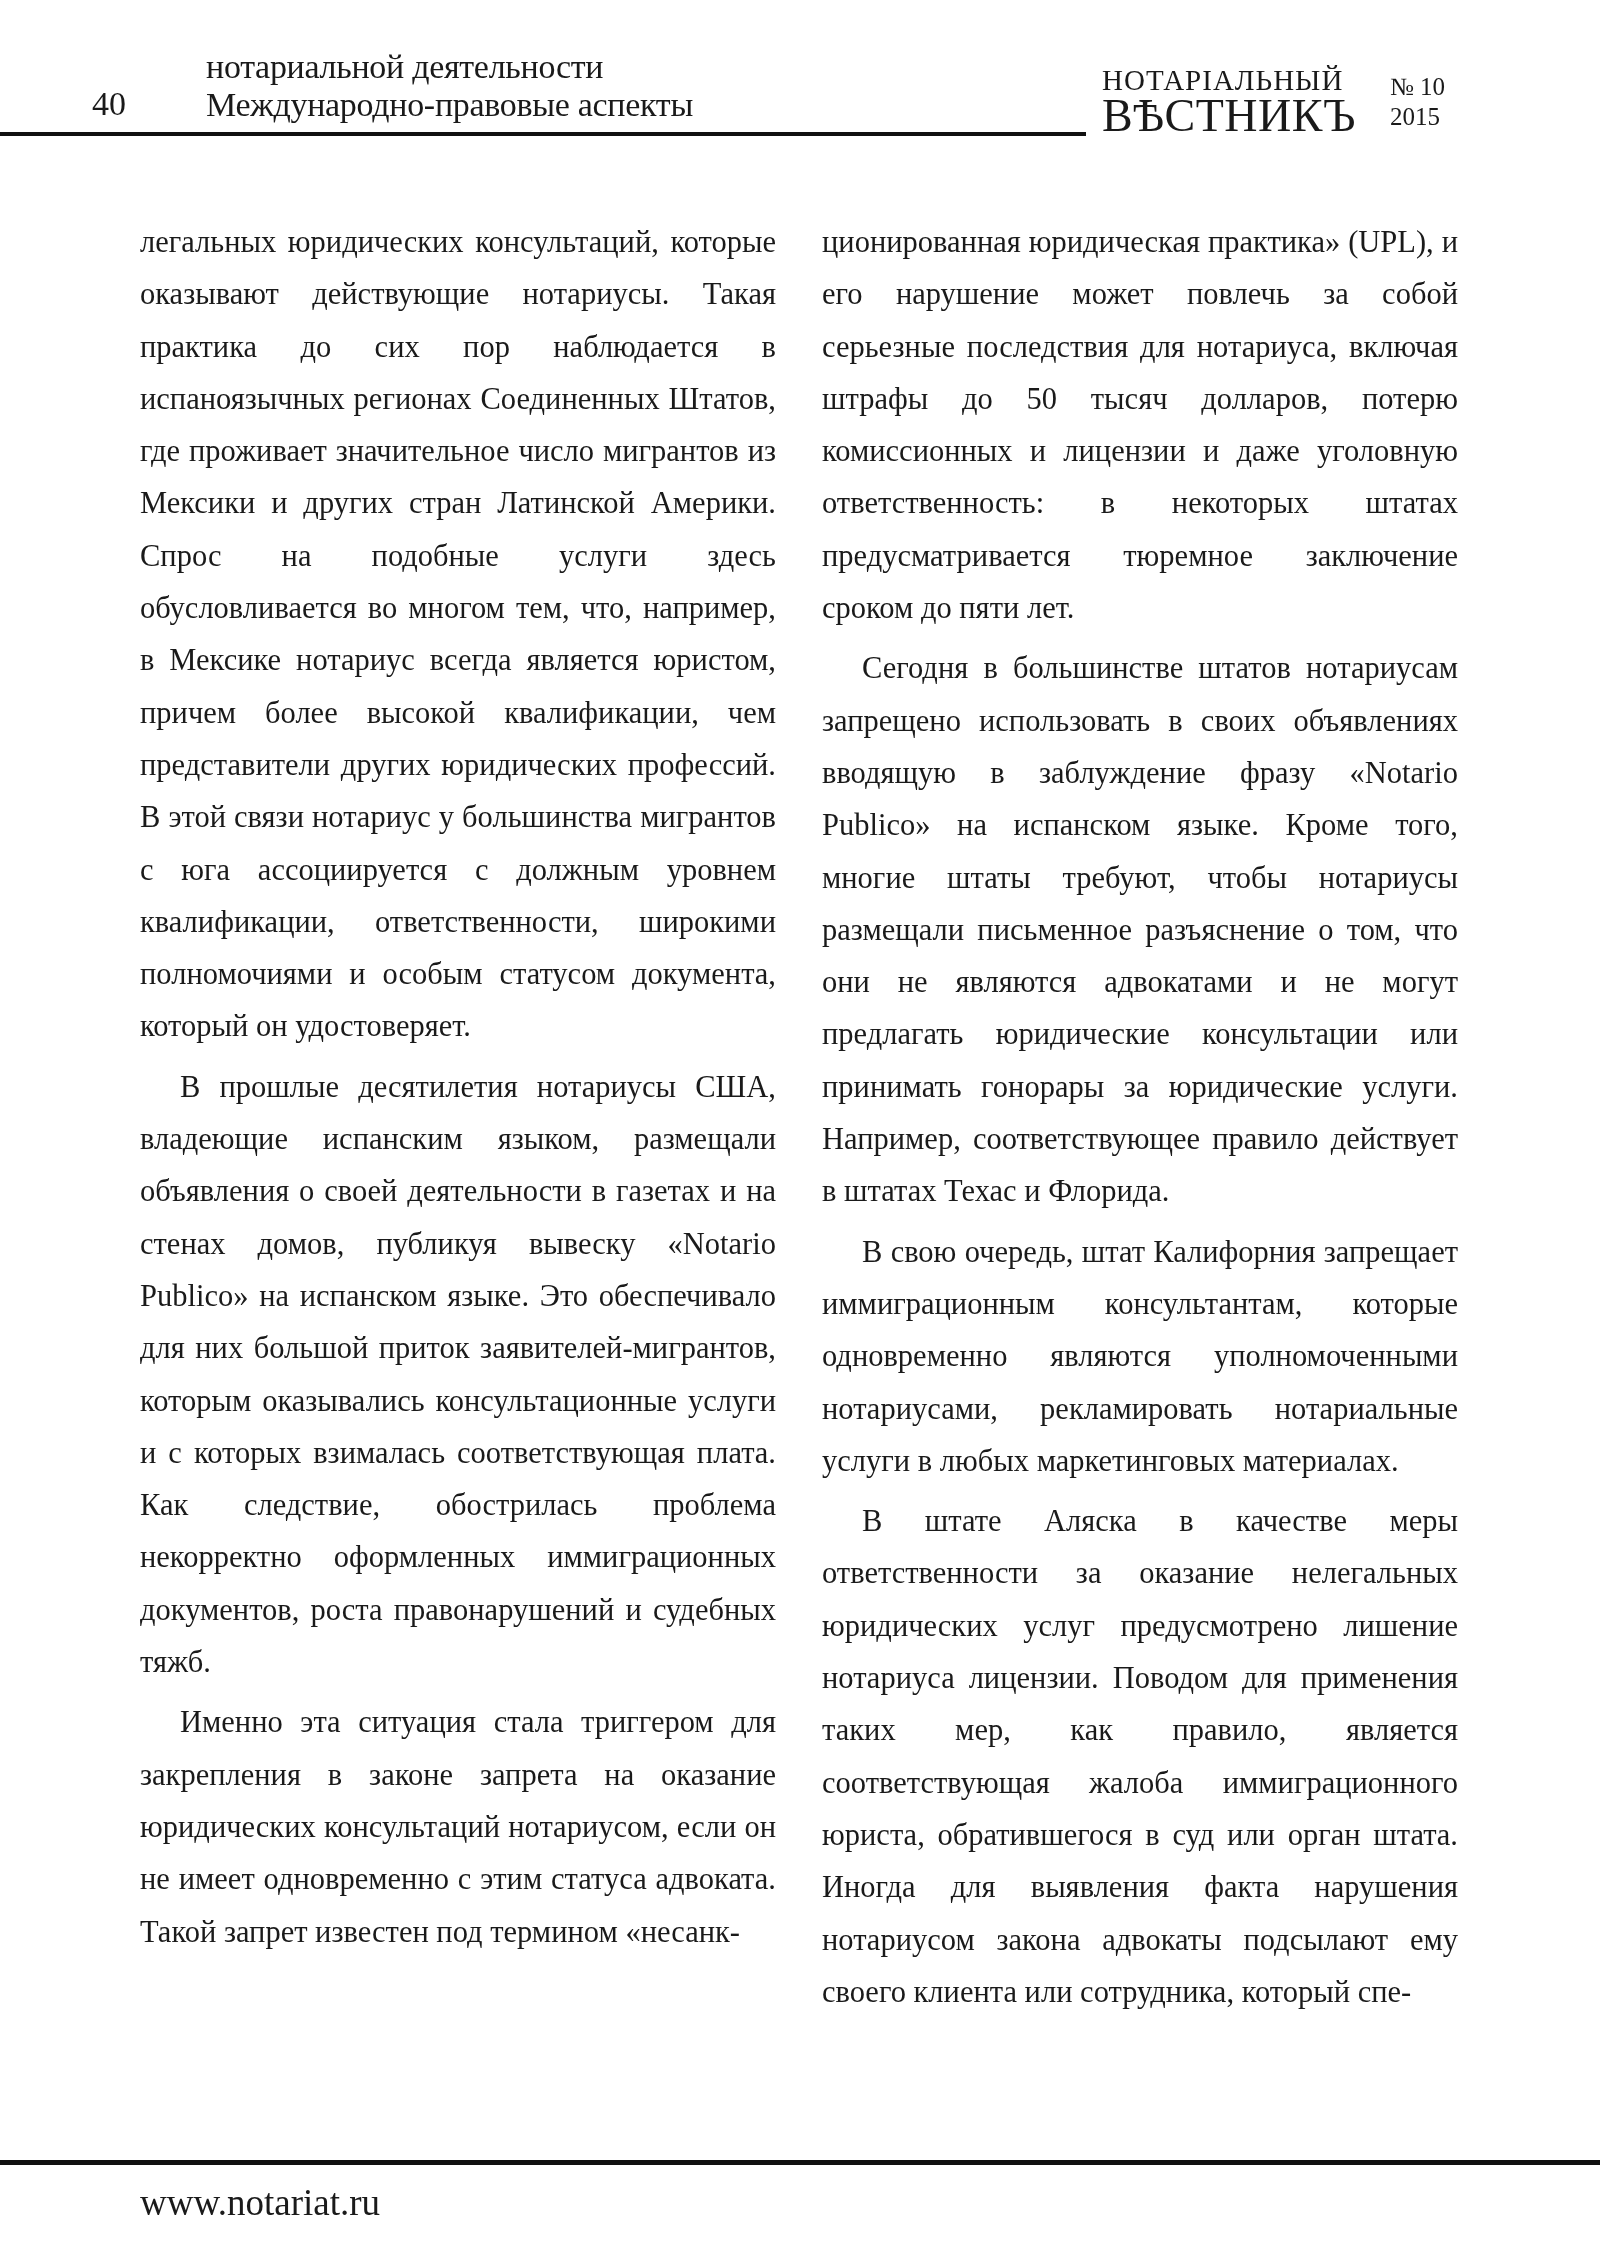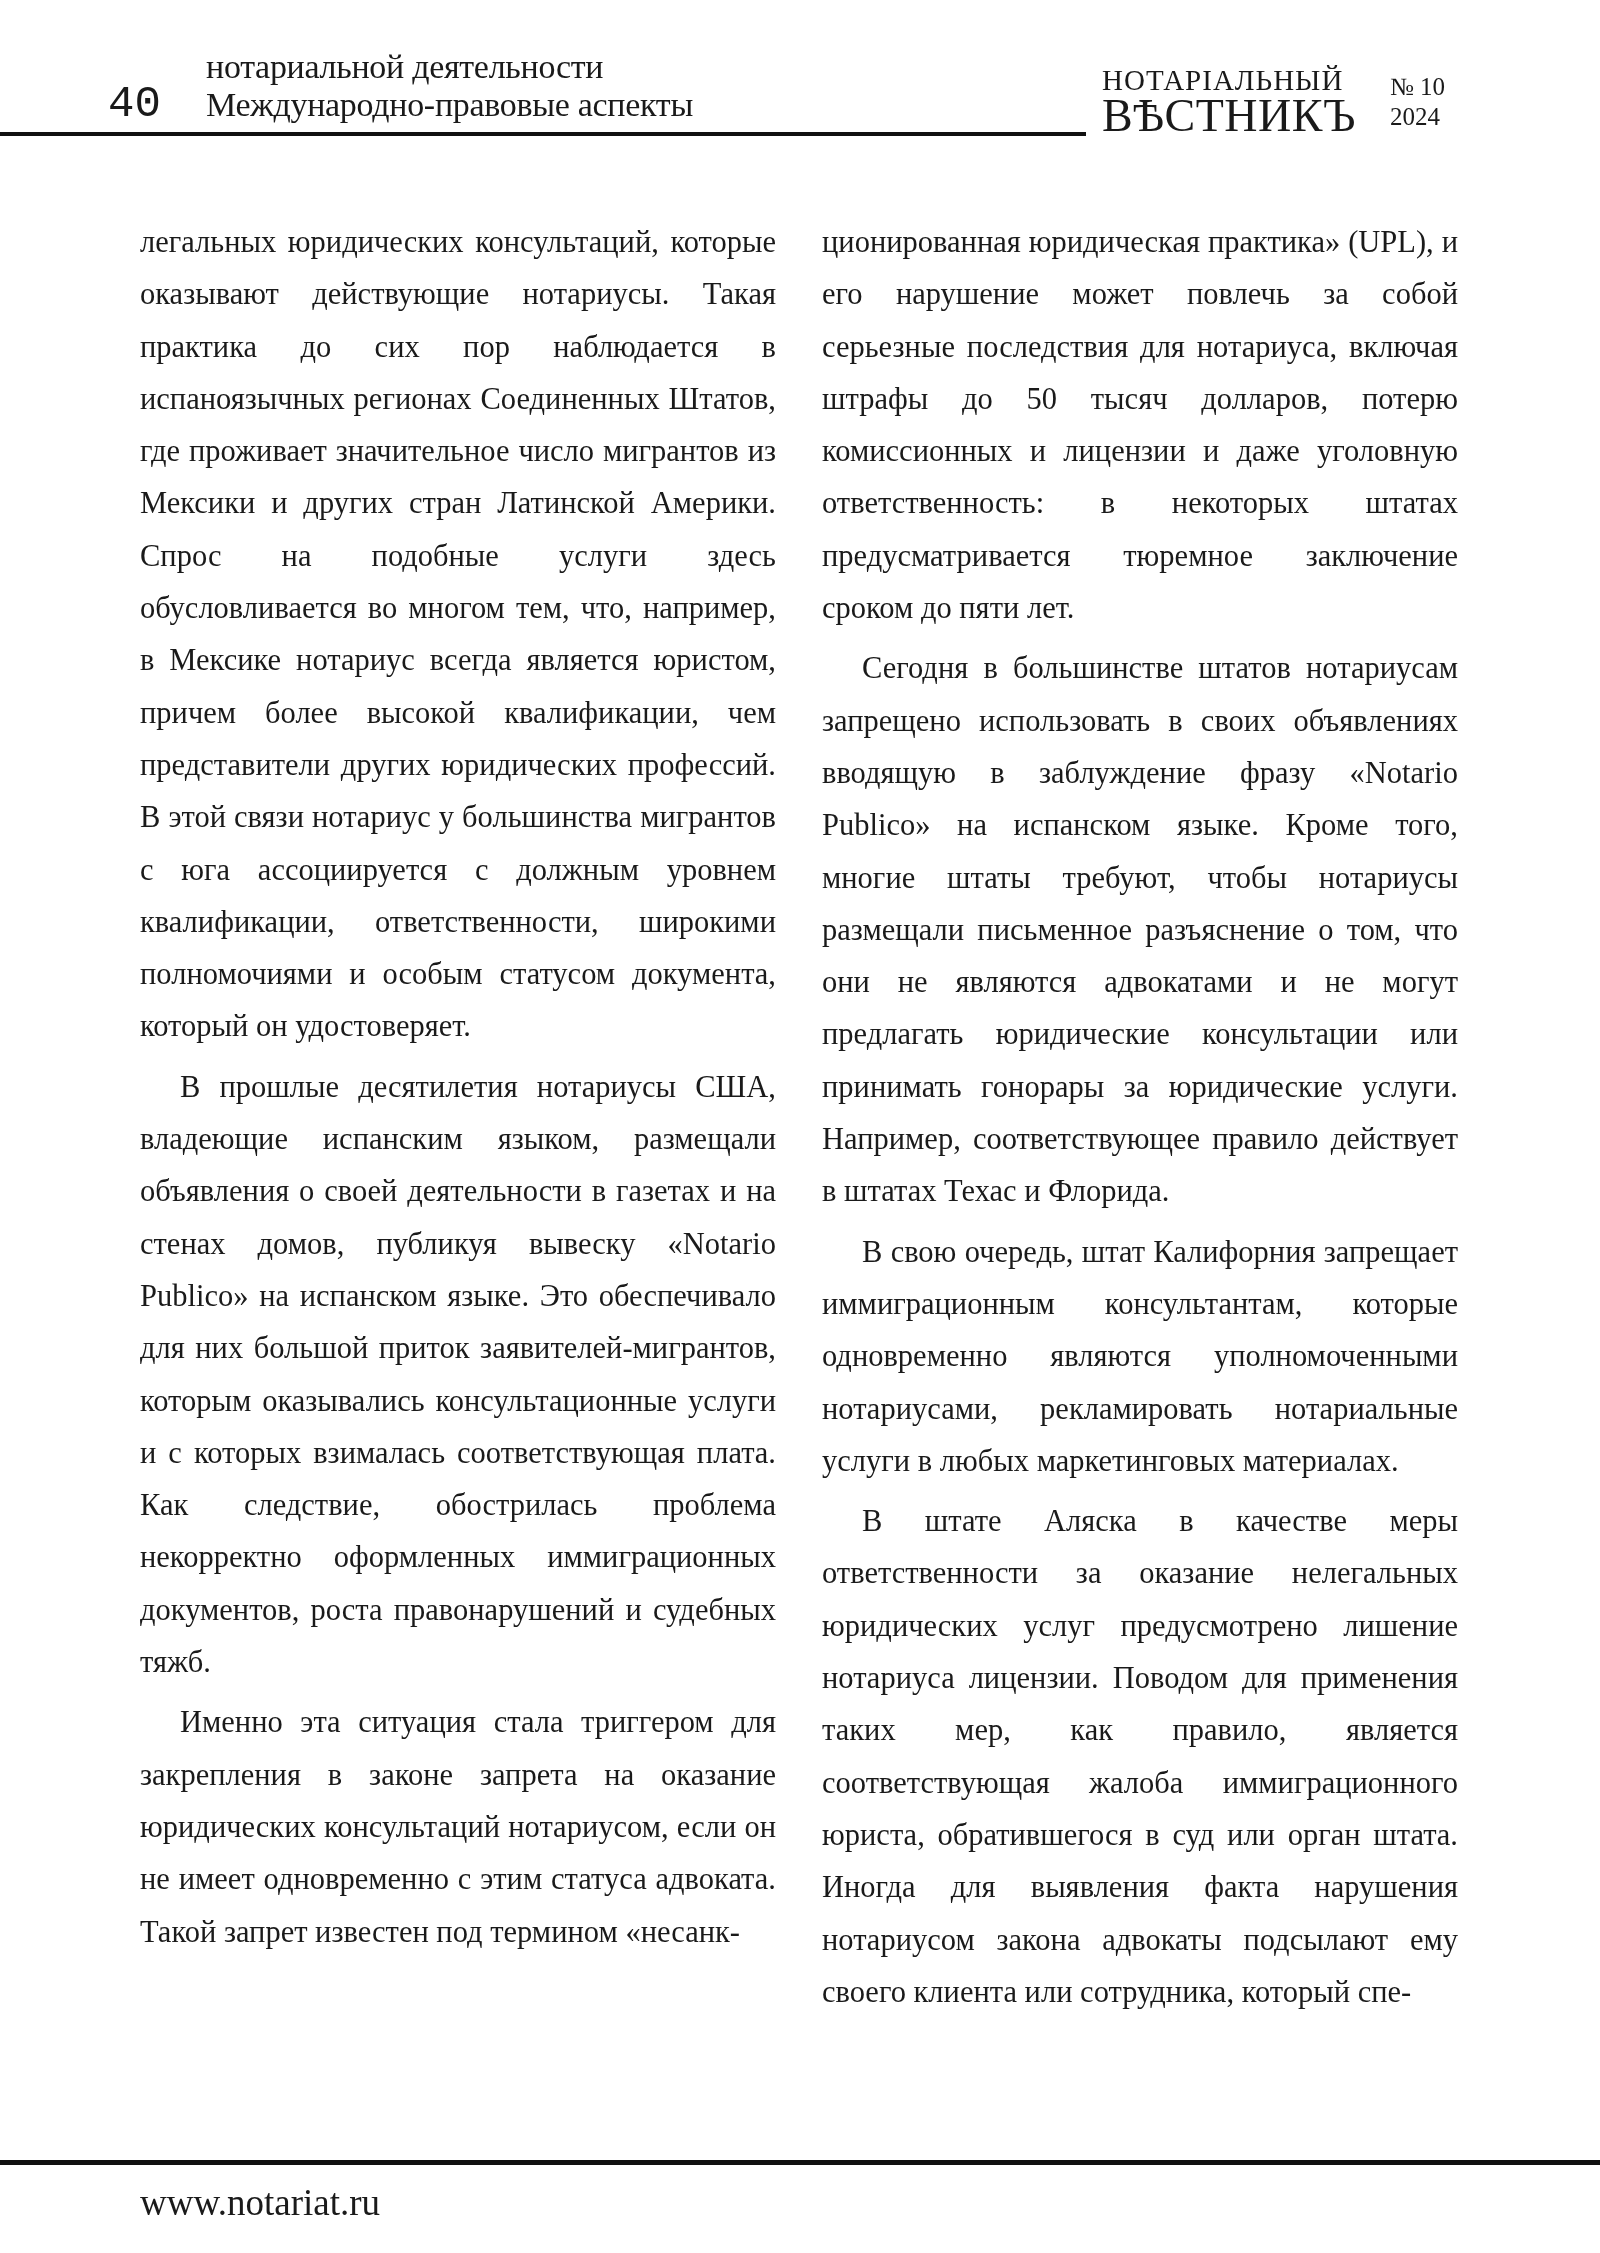--- a/index.html
+++ b/index.html
@@ -17,25 +17,24 @@
     }
     .header {
       position: absolute;
       left: 0;
       top: 0;
       width: 1600px;
       height: 150px;
     }
     .page-number {
       position: absolute;
-      left: 108px;
+      left: 92px;
       top: 84px;
-      font-size: 44px;
+      font-size: 34px;
       line-height: 40px;
-      font-family: Liberation Mono, monospace;
     }
     .section-title {
       position: absolute;
       left: 206px;
       top: 48px;
       font-size: 34px;
       line-height: 38px;
       letter-spacing: -0.3px;
     }
     .header-rule {
@@ -125,21 +124,21 @@
     <div>нотариальной деятельности</div>
     <div>Международно-правовые аспекты</div>
   </div>
   <div class="header-rule"></div>
   <div class="masthead">
     <div class="masthead-top">НОТАРІАЛЬНЫЙ</div>
     <div class="masthead-bottom">ВѢСТНИКЪ</div>
   </div>
   <div class="issue-block">
     <div>№ 10</div>
-    <div>2024</div>
+    <div>2015</div>
   </div>
 </header>
 
 <main class="columns">
   <section class="column left">
     <p class="cont">легальных юридических консультаций, которые оказывают действующие нотариусы. Такая практика до сих пор наблюдается в испаноязычных регионах Соединенных Штатов, где проживает значительное число мигрантов из Мексики и других стран Латинской Америки. Спрос на подобные услуги здесь обусловливается во многом тем, что, например, в Мексике нотариус всегда является юристом, причем более высокой квалификации, чем представители других юридических профессий. В этой связи нотариус у большинства мигрантов с юга ассоциируется с должным уровнем квалификации, ответственности, широкими полномочиями и особым статусом документа, который он удостоверяет.</p>
     <p>В прошлые десятилетия нотариусы США, владеющие испанским языком, размещали объявления о своей деятельности в газетах и на стенах домов, публикуя вывеску «Notario Publico» на испанском языке. Это обеспечивало для них большой приток заявителей-мигрантов, которым оказывались консультационные услуги и с которых взималась соответствующая плата. Как следствие, обострилась проблема некорректно оформленных иммиграционных документов, роста правонарушений и судебных тяжб.</p>
     <p>Именно эта ситуация стала триггером для закрепления в законе запрета на оказание юридических консультаций нотариусом, если он не имеет одновременно с этим статуса адвоката. Такой запрет известен под термином «несанк-</p>
   </section>
   <section class="column right">

